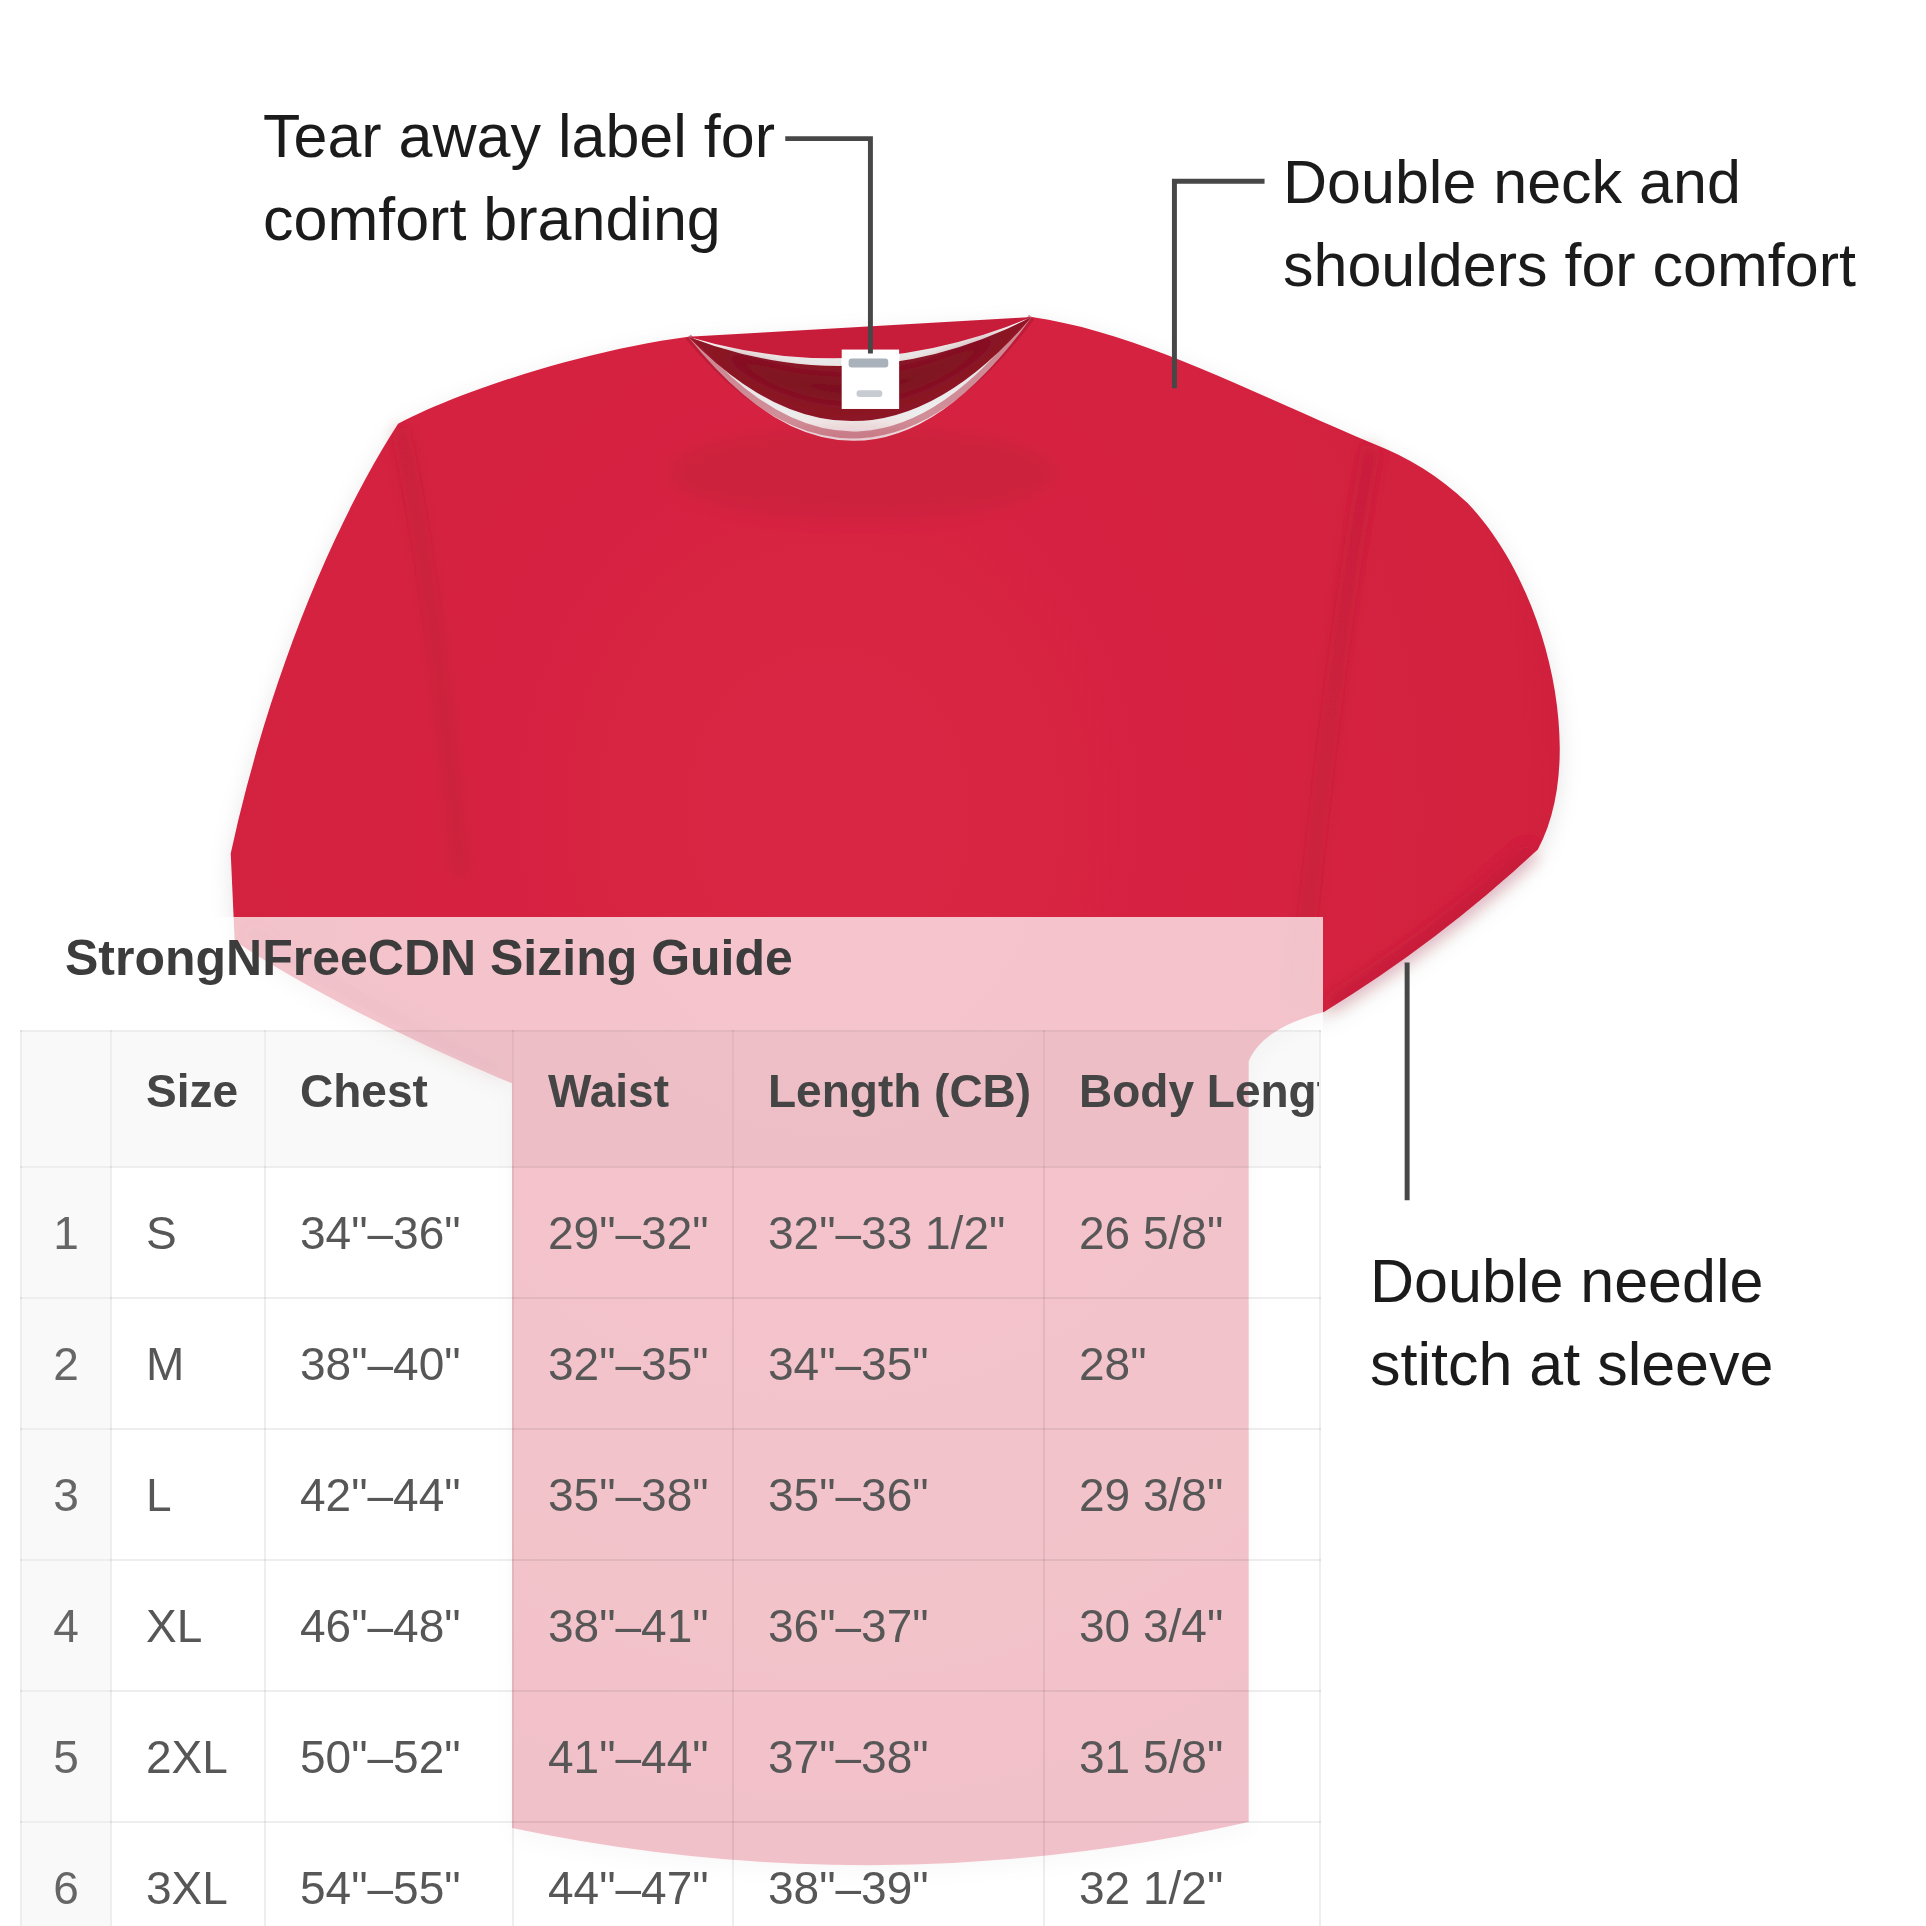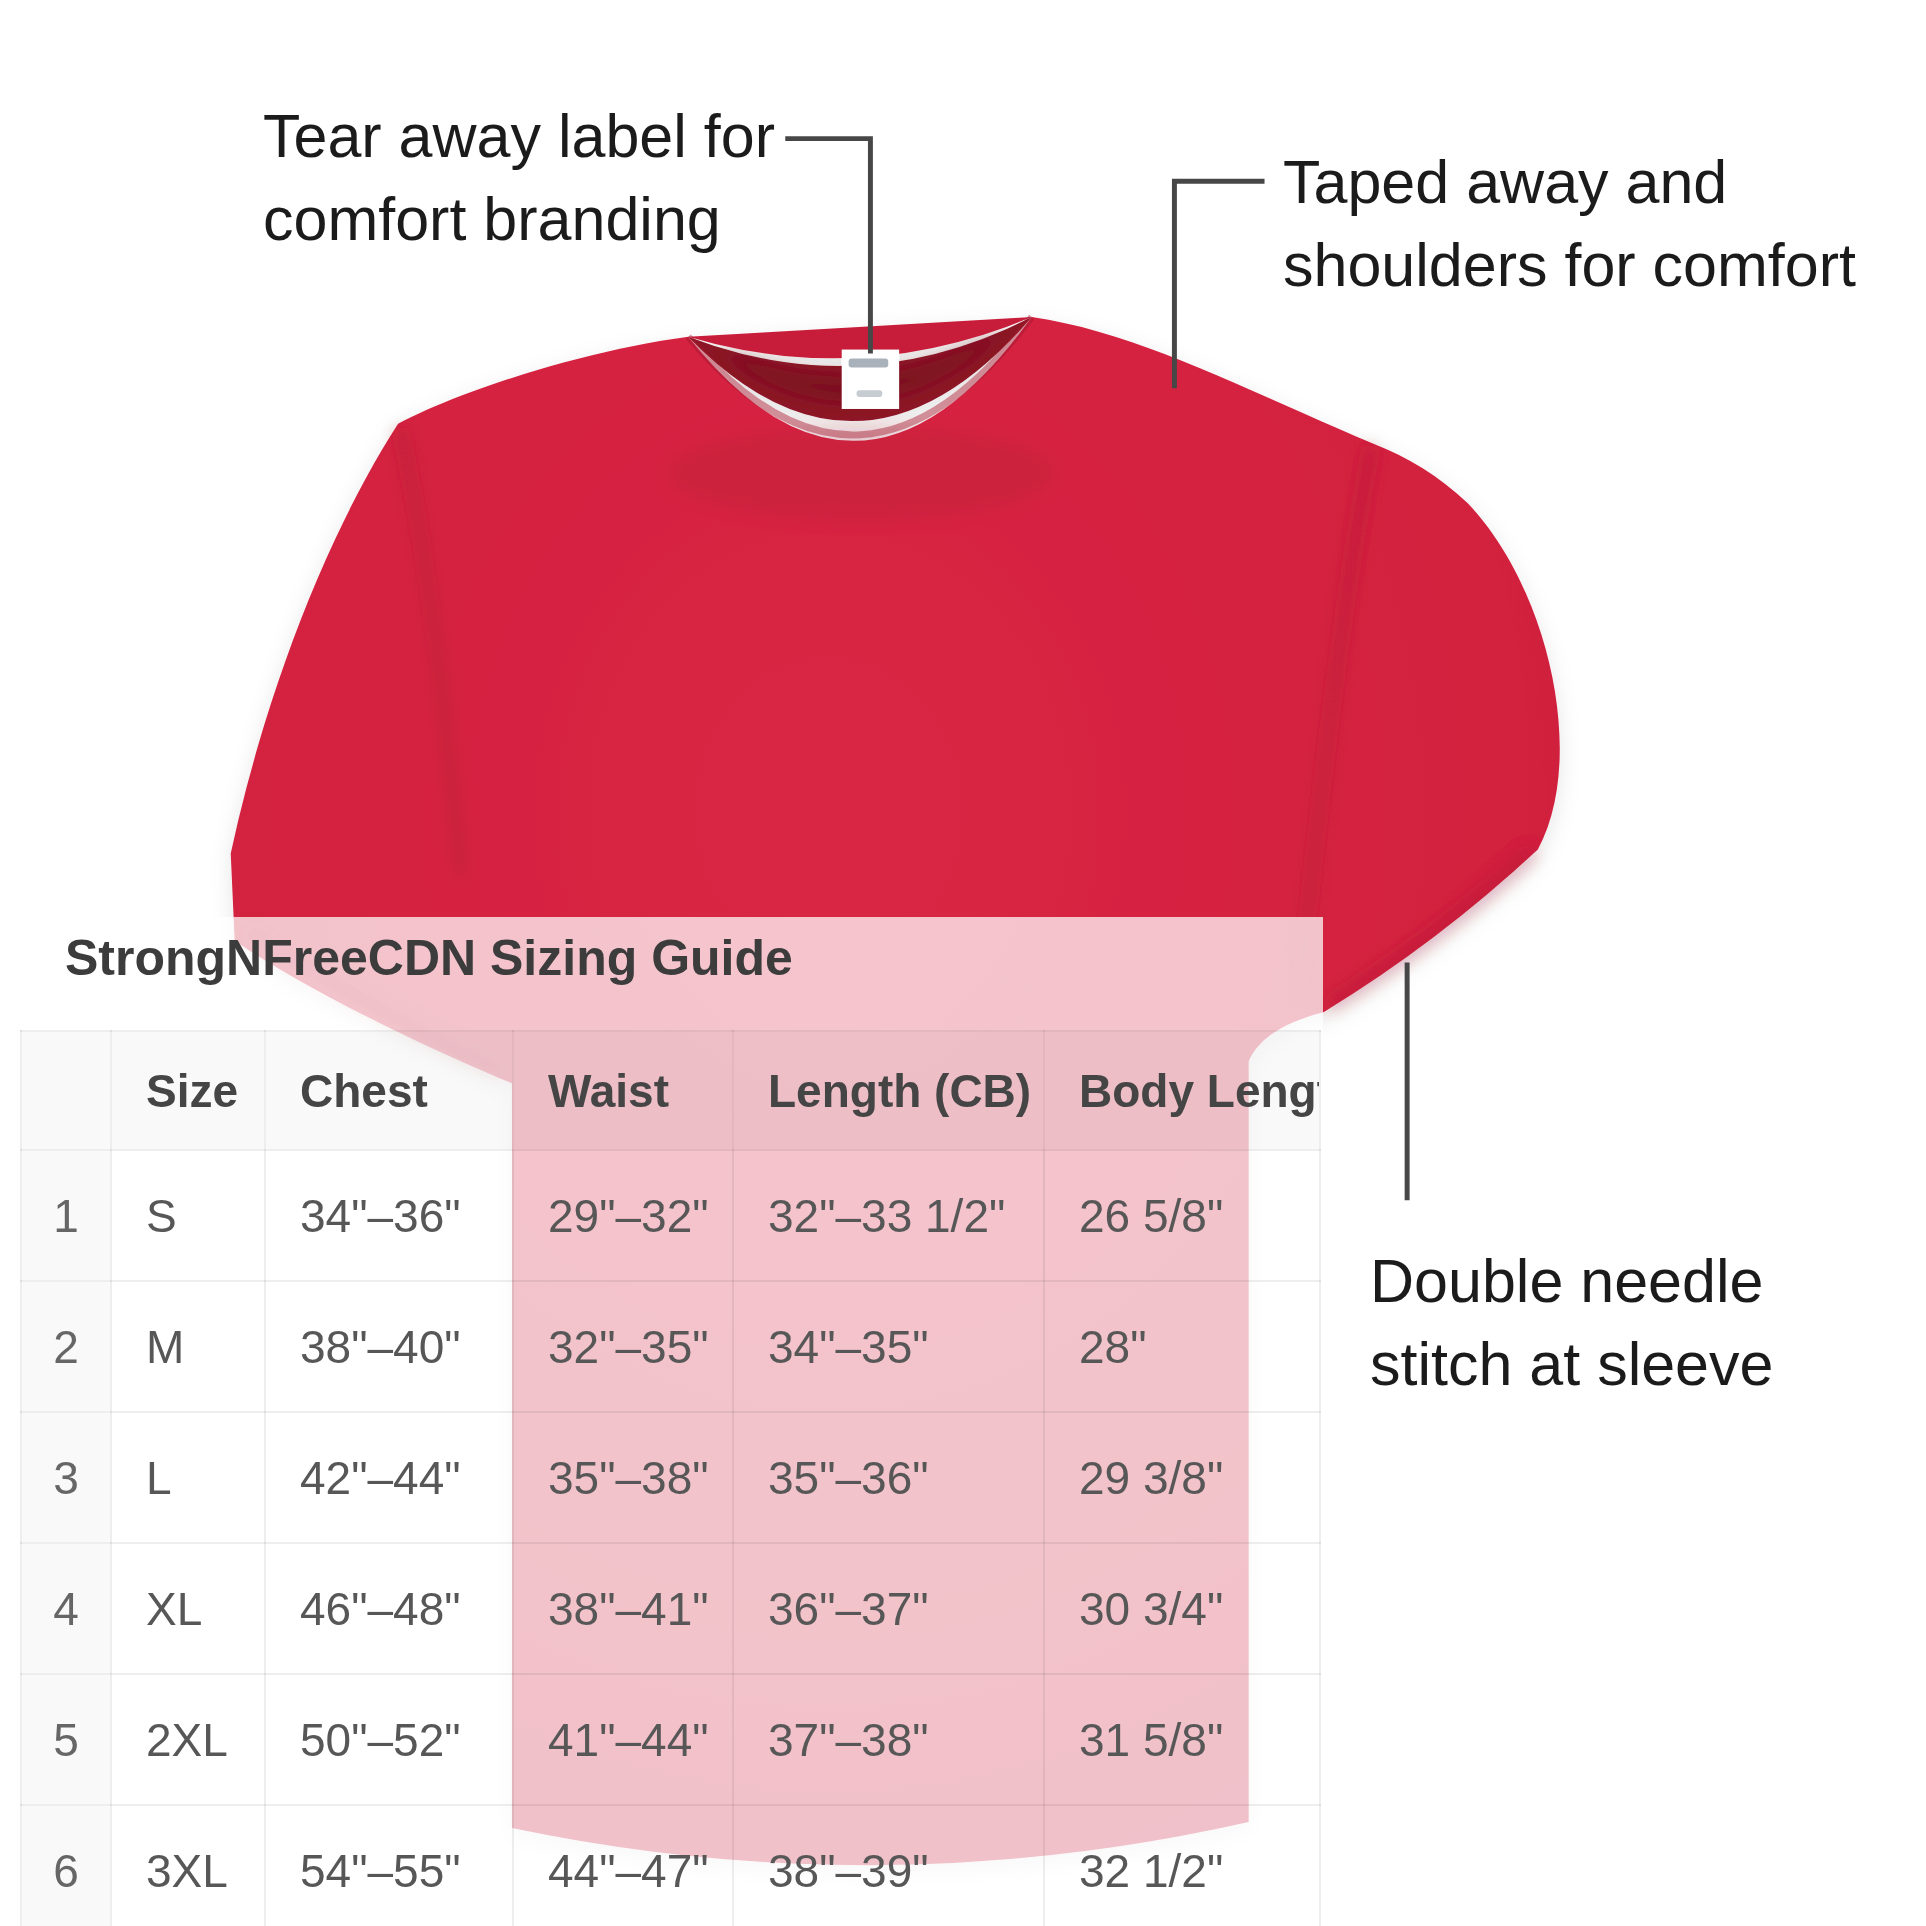--- a/index.html
+++ b/index.html
@@ -38,21 +38,21 @@
   }
   #size-table th, #size-table td{
     border:2px solid rgba(30,30,30,0.075);
     font-size:46px;
     white-space:nowrap;
     overflow:hidden;
   }
   #size-table th{
     height:117px;
     font-weight:600;color:#454545;
-    text-align:left;padding:0 0 0 34px;
+    text-align:left;padding:0 0 17px 34px;
     background:rgba(20,20,20,0.024);
   }
   #size-table td{
     height:129px;
     color:#575757;
     text-align:left;padding:0 0 0 34px;
   }
   #size-table td.rownum{
     background:rgba(20,20,20,0.024);
     text-align:center;padding:0;color:#666666;
@@ -119,21 +119,21 @@
     <polyline points="1277,183 1186,183 1186,392" fill="none" stroke-width="5" stroke="#474747"></polyline>
     <polyline points="1421,972 1421,1212" fill="none" stroke-width="5" stroke="#474747"></polyline>
   </svg>
 
   <div id="callout-tear" class="callout">
       <div>Tear away label for</div>
       <div>comfort branding</div>
     </div>
 
   <div id="callout-taped" class="callout">
-      <div>Taped away and</div>
+      <div>Double neck and</div>
       <div>shoulders for comfort</div>
     </div>
 
   <div id="callout-needle" class="callout">
       <div>Double needle</div>
       <div>stitch at sleeve</div>
     </div>
 
   <div id="sizing-panel">
     <div id="panel-title">StrongNFreeCDN Sizing Guide</div>

